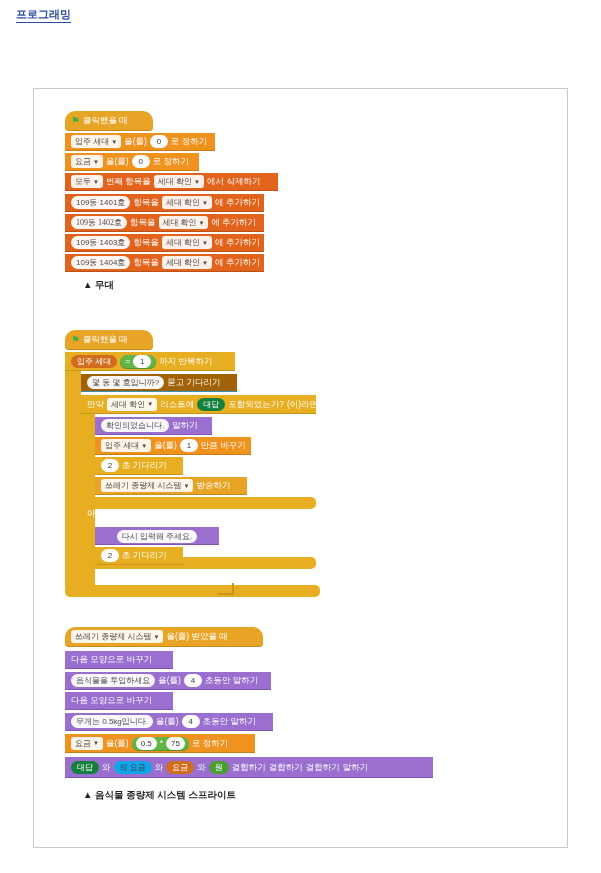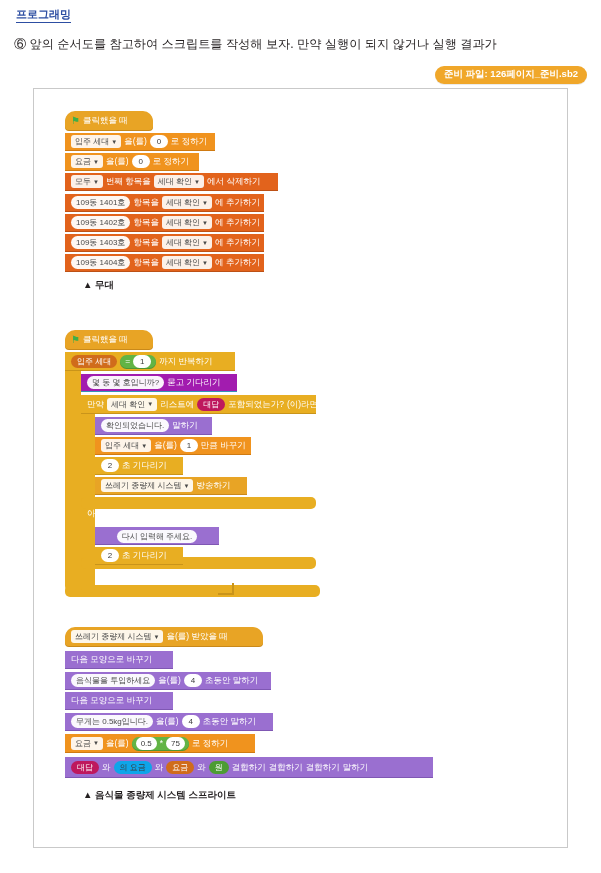--- a/index.html
+++ b/index.html
@@ -52,33 +52,33 @@
     white-space:nowrap;
     line-height:11px;
     box-sizing:border-box;
     display:flex;align-items:center;gap:3px;
   }
   .ev{background:#e8a425;box-shadow:0 1px 0 #c9891a;}      
   .var{background:#f0931e;box-shadow:0 1px 0 #cf7a12;}     
   .lst{background:#e2631c;box-shadow:0 1px 0 #bd5115;}     
   .ctl{background:#e8ae22;box-shadow:0 1px 0 #c9941a;}     
   .lk{background:#9a6fd0;box-shadow:0 1px 0 #7f57b3;}      
-  .sen{background:#a21caf;box-shadow:0 1px 0 #3594b5;}     
+  .sen{background:#a16207;box-shadow:0 1px 0 #3594b5;}     
   .op{background:#62b445;box-shadow:0 1px 0 #4e9637;}      
 
   .pill{
     background:rgba(255,255,255,.95);color:#4a4a4a;
     border-radius:7px;padding:1px 5px;font-size:8px;
     display:inline-flex;align-items:center;gap:2px;
   }
   .oval{
     background:#d06c1b;color:#fff;border-radius:8px;
     padding:1px 6px;font-size:8px;
   }
-  .oval.blue{background:#be185d;}
+  .oval.blue{background:#15803d;}
   .oval.green{background:#4d9c33;}
   .oval.white{background:#0ea5e9;color:#3b3b3b;}
   .num{
     background:#ffffff;color:#3b3b3b;border-radius:8px;
     padding:1px 5px;font-size:8px;min-width:8px;text-align:center;
   }
   .drop{
     background:rgba(255,255,255,.9);color:#4a4a4a;border-radius:3px;
     padding:1px 4px;font-size:8px;display:inline-flex;align-items:center;gap:2px;
   }
@@ -93,24 +93,22 @@
   }
 </style>
 </head>
 <body>
 
 <div class="page">
 
   <div class="chapter-title">프로그래밍</div>
 
   <div class="intro">
-    <span>⑥ 앞의 순서도를 참고하여 스크립트를 작성해 보자. 만약 실행이 되지 않거나 실행 결과가</span>
   </div>
 
-  <div class="file-badge">준비 파일: 126페이지_준비.sb2</div>
 
   <div class="frame">
 
     <div>
       <div class="blk ev" style="left:31px;top:22px;width:88px;height:19px;border-radius:10px 10px 4px 4px;">
         <span class="flag">⚑</span>
         <span>클릭했을 때</span>
       </div>
 
       <div class="blk var" style="left:31px;top:44px;width:150px;height:17px;">
@@ -149,21 +147,21 @@
       <div class="blk lst" style="left:31px;top:105px;width:199px;height:17px;">
         <span class="pill">109동 1401호</span>
         <span>항목을</span>
         <span class="drop">
           <span>세대 확인</span>
             <span class="caret">▼</span>
         </span>
         <span>에 추가하기</span>
       </div>
 
-      <div class="blk lst" style="left:31px;top:125px;width:199px;height:17px;">
+      <div class="blk lst" style="left:31px;top:125px;width:199px;height:17px;font-family:Liberation Serif, serif;">
         <span class="pill">109동 1402호</span>
         <span>항목을</span>
         <span class="drop">
           <span>세대 확인</span>
             <span class="caret">▼</span>
         </span>
         <span>에 추가하기</span>
       </div>
 
       <div class="blk lst" style="left:31px;top:145px;width:199px;height:17px;">

